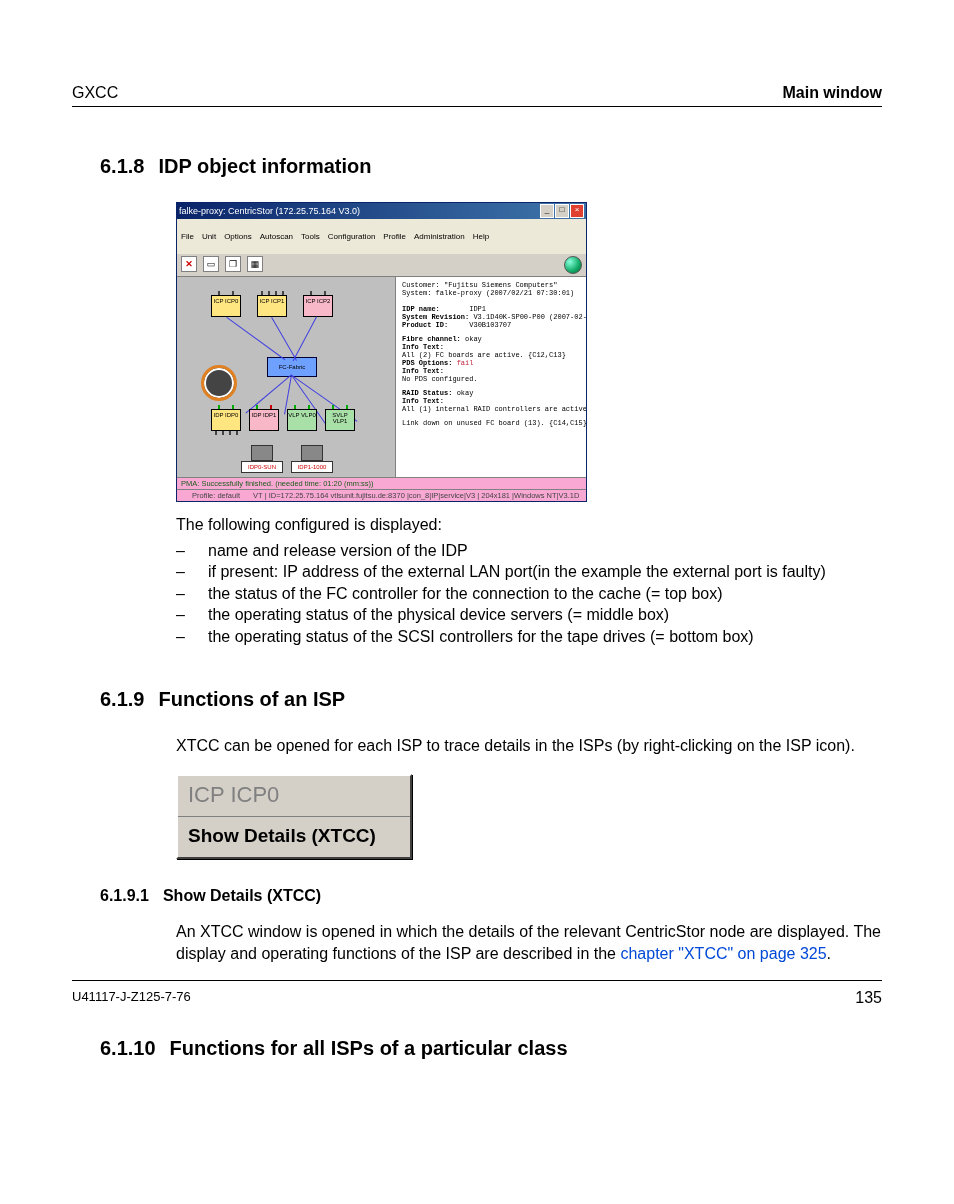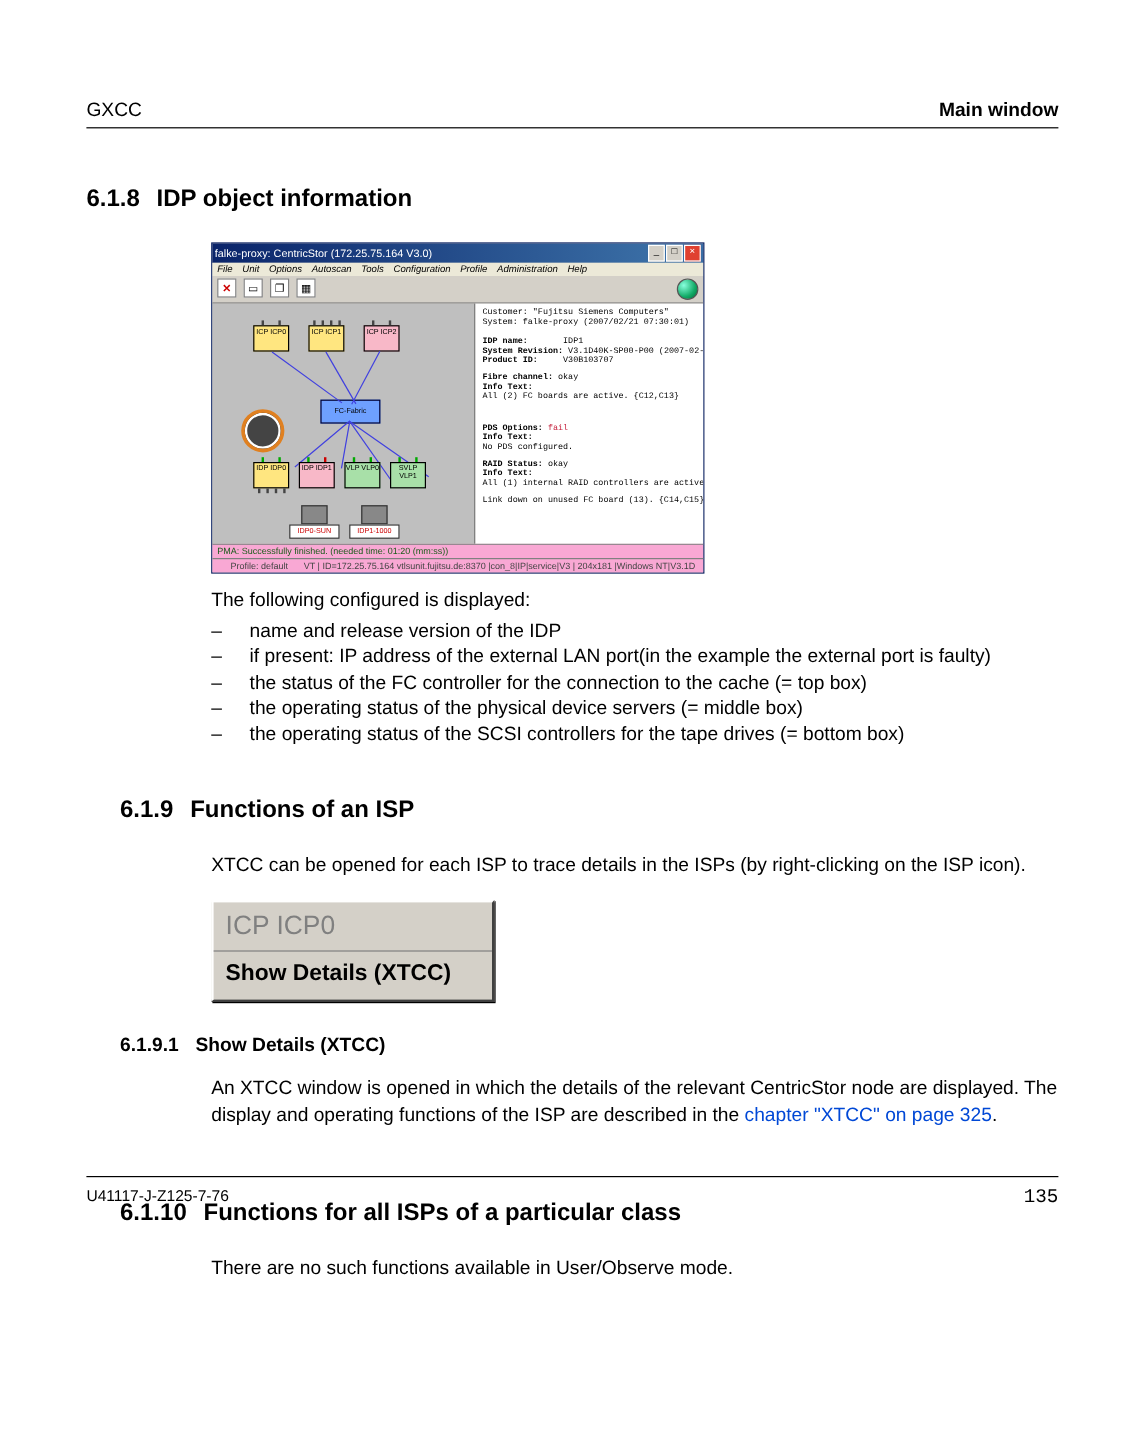--- a/index.html
+++ b/index.html
@@ -53,21 +53,21 @@
     position: absolute;
     left: 72px;
     right: 72px;
     bottom: 58px;
     border-top: 1px solid #000;
     padding-top: 8px;
     display: flex;
     justify-content: space-between;
     font-size: 13px;
   }
-  .page-num { font-size: 16px; font-family: Liberation Mono, monospace; }
+  .page-num { font-size: 16px; }
 
   
   .app-window {
     width: 409px;
     border: 1px solid #0a246a;
     background: #d4d0c8;
     font-family: Tahoma, sans-serif;
     font-size: 9px;
     margin-bottom: 12px;
   }
@@ -83,26 +83,25 @@
   .titlebar .t { font-size: 9px; white-space: nowrap; overflow: hidden; }
   .win-buttons { display: flex; gap: 1px; }
   .win-btn {
     width: 12px; height: 12px; background: #d4d0c8;
     border: 1px solid #fff; font-size: 8px; line-height: 10px;
     text-align: center; color: #000;
   }
   .win-btn.close { background: #e04030; color: #fff; }
   .menubar {
     background: #ece9d8;
-    padding: 1px 4px;
+    padding: 13px 4px;
     font-size: 8px;
     color: #000;
     display: flex;
     gap: 8px;
-    font-style: italic;
   }
   .toolbar {
     background: #d4d0c8;
     padding: 2px 4px;
     display: flex;
     gap: 6px;
     border-bottom: 1px solid #808080;
   }
   .tool-ic {
     width: 14px; height: 14px; background: #fff;
@@ -242,21 +241,21 @@
 </head>
 <body>
 
 <div class="page">
 
   <div class="header-row">
     <span class="header-left">GXCC</span>
     <span class="header-right">Main window</span>
   </div>
 
-  <div class="h2" style="">
+  <div class="h2" style="margin-left:28px;">
     <span>6.1.8</span>
     <span>IDP object information</span>
   </div>
 
   <div class="body-block">
 
     <div class="app-window">
       <div class="titlebar">
         <span class="t">falke-proxy: CentricStor (172.25.75.164 V3.0)</span>
         <div class="win-buttons">
@@ -365,21 +364,21 @@
 
         <div class="info-panel">
           <div class="ln" style="white-space:pre; margin-bottom:8px;">Customer: "Fujitsu Siemens Computers"
 System: falke-proxy (2007/02/21 07:30:01)</div>
           <div class="ln"><span class="b">IDP name:</span>       <span>IDP1</span></div>
           <div class="ln"><span class="b">System Revision:</span> <span>V3.1D40K-SP00-P00 (2007-02-09_15:40)</span></div>
           <div class="ln" style="margin-bottom:6px;"><span class="b">Product ID:</span>     <span>V30B103707</span></div>
 
           <div class="ln"><span class="b">Fibre channel:</span> <span>okay</span></div>
           <div class="ln b">Info Text:</div>
-          <div class="ln" style="margin-bottom:18px;">All (2) FC boards are active. {C12,C13}</div>
+          <div class="ln" style="margin-bottom:0;">All (2) FC boards are active. {C12,C13}</div>
 
           <div class="ln"><span class="b">PDS Options:</span> <span class="red">fail</span></div>
           <div class="ln b">Info Text:</div>
           <div class="ln" style="margin-bottom:6px;">No PDS configured.</div>
 
           <div class="ln"><span class="b">RAID Status:</span> <span>okay</span></div>
           <div class="ln b">Info Text:</div>
           <div class="ln" style="margin-bottom:6px;">All (1) internal RAID controllers are active</div>
 
           <div class="ln">Link down on unused FC board (13). {C14,C15}</div>
@@ -428,21 +427,21 @@
       <div class="title">ICP ICP0</div>
       <div class="item">Show Details (XTCC)</div>
     </div>
   </div>
 
   <div class="h3" style="margin-left:28px;">
     <span>6.1.9.1</span>
     <span>Show Details (XTCC)</span>
   </div>
   <div class="body-block">
-    <p class="body-text" style="margin-bottom:4px;">
+    <p class="body-text" style="margin-bottom:17px;">
       <span>An XTCC window is opened in which the details of the relevant CentricStor node are displayed. The display and operating functions of the ISP are described in the </span><span class="link">chapter "XTCC" on page 325</span><span>.</span>
     </p>
   </div>
 
   <div class="spacer-lg"></div>
 
   <div class="h2" style="margin-left:28px;">
     <span>6.1.10</span>
     <span>Functions for all ISPs of a particular class</span>
   </div>

